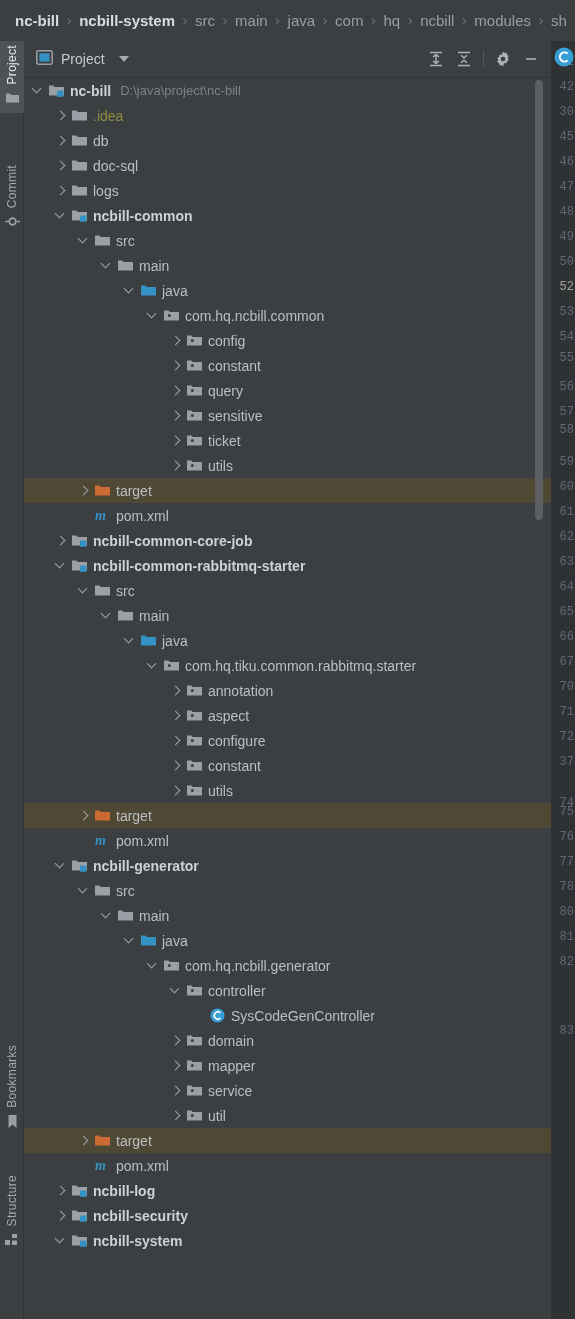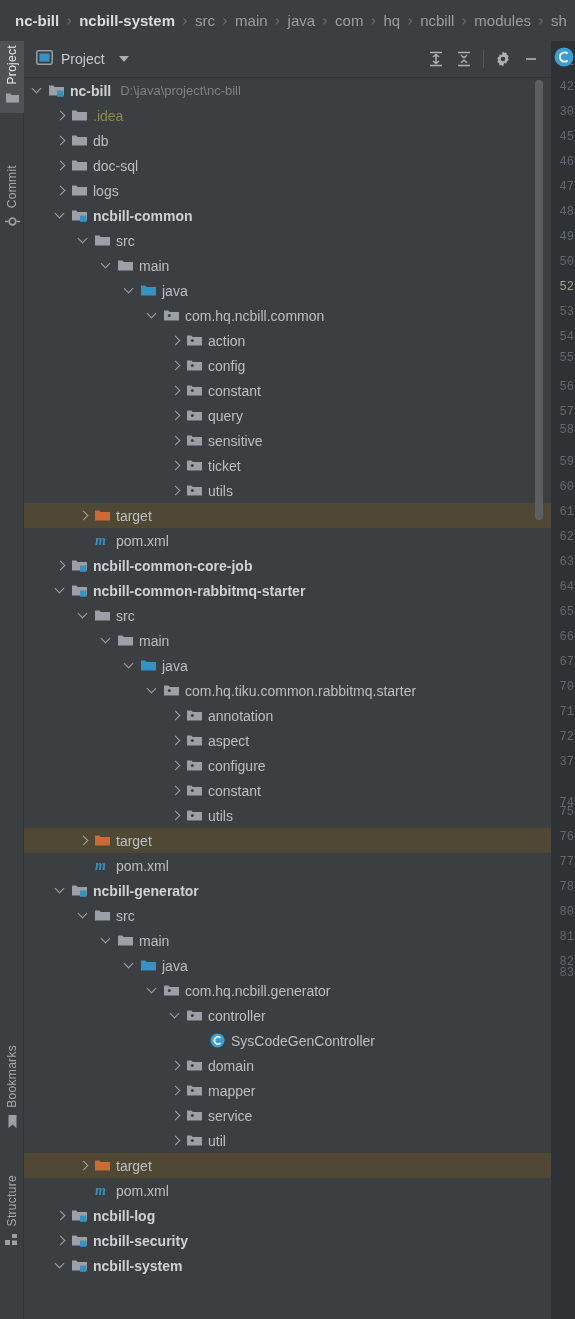--- a/index.html
+++ b/index.html
@@ -297,29 +297,20 @@
         <span class="label">java</span>
       </div>
       <div class="row">
         <span style="flex: 0 0 auto; width: 123px;"></span>
         <span class="arrow down"></span>
         <span class="ico"><svg width="17" height="17" viewBox="0 0 17 17">
             <path d="M1 3.4h4.4l1.3 1.7H16v8.4H1z" fill="#9aa0a6"></path>
             <circle cx="6.3" cy="8.6" r="1.5" fill="#3c3f41"></circle>
           </svg></span>
         <span class="label">com.hq.ncbill.common</span>
-      </div>
-      <div class="row">
-        <span style="flex: 0 0 auto; width: 146px;"></span>
-        <span class="arrow right"></span>
-        <span class="ico"><svg width="17" height="17" viewBox="0 0 17 17">
-            <path d="M1 3.4h4.4l1.3 1.7H16v8.4H1z" fill="#9aa0a6"></path>
-            <circle cx="6.3" cy="8.6" r="1.5" fill="#3c3f41"></circle>
-          </svg></span>
-        <span class="label">action</span>
       </div>
       <div class="row">
         <span style="flex: 0 0 auto; width: 146px;"></span>
         <span class="arrow right"></span>
         <span class="ico"><svg width="17" height="17" viewBox="0 0 17 17">
             <path d="M1 3.4h4.4l1.3 1.7H16v8.4H1z" fill="#9aa0a6"></path>
             <circle cx="6.3" cy="8.6" r="1.5" fill="#3c3f41"></circle>
           </svg></span>
         <span class="label">config</span>
       </div>
@@ -672,21 +663,21 @@
       <div class="gutter-num" style="top: 689px;">72</div>
       <div class="gutter-num" style="top: 714px;">37</div>
       <div class="gutter-num" style="top: 755px; margin-left: 16px;">74</div>
       <div class="gutter-num" style="top: 764px; text-align: right;">75</div>
       <div class="gutter-num" style="top: 789px;">76</div>
       <div class="gutter-num" style="top: 814px;">77</div>
       <div class="gutter-num" style="top: 839px;">78</div>
       <div class="gutter-num" style="top: 864px;">80</div>
       <div class="gutter-num" style="top: 889px;">81</div>
       <div class="gutter-num" style="top: 914px;">82</div>
-      <div class="gutter-num" style="top: 925px;">83</div>
+      <div class="gutter-num" style="top: 983px;">83</div>
     </div>
   <div class="editor-topbtn">
     <svg width="22" height="22" viewBox="0 0 22 22">
       <circle cx="11" cy="11" r="9.5" fill="#389fd6"></circle>
       <path d="M14.6 7.6a4.6 4.6 0 1 0 0 6.8" fill="none" stroke="#ffffff" stroke-width="2"></path>
     </svg>
   </div>
 
 </div>
 

